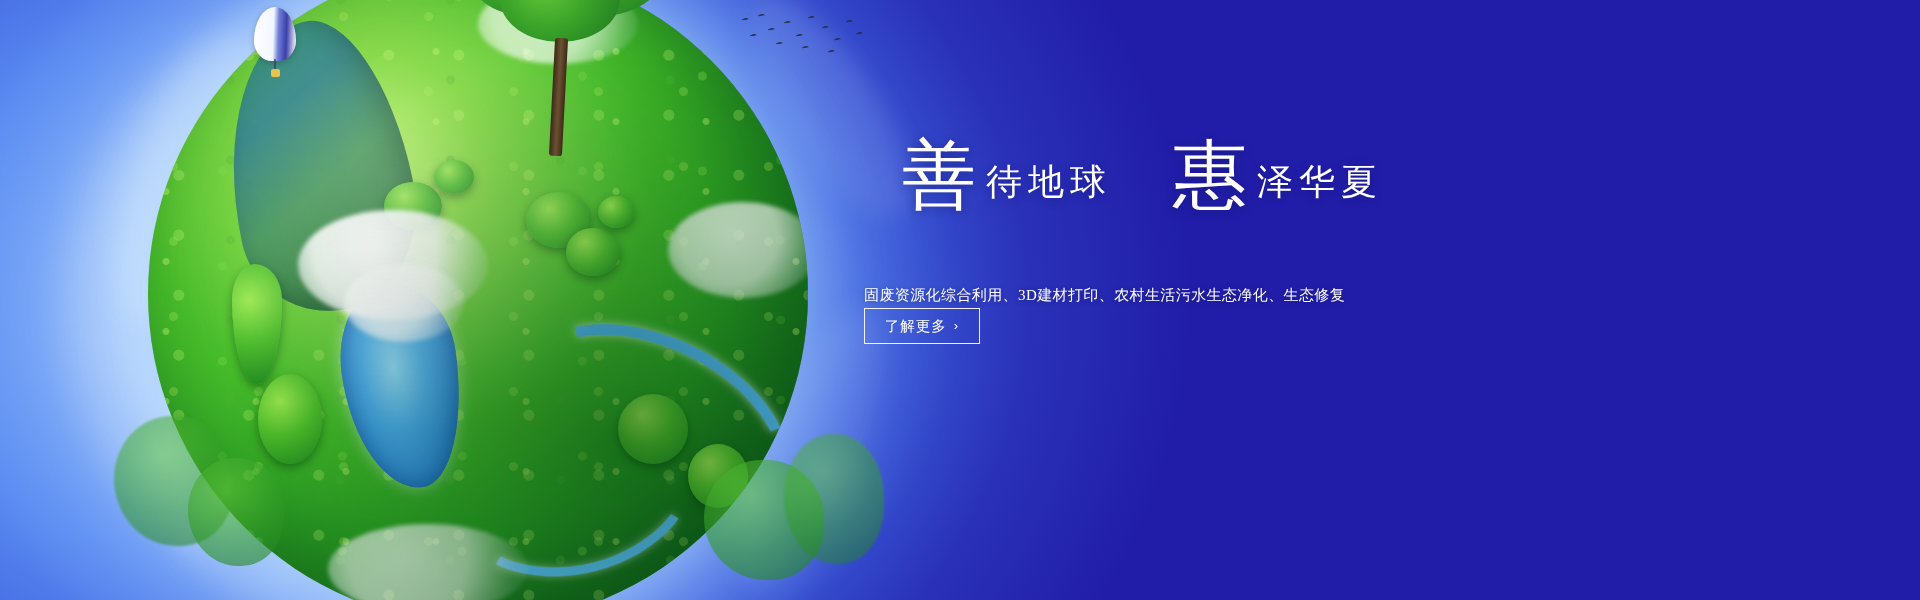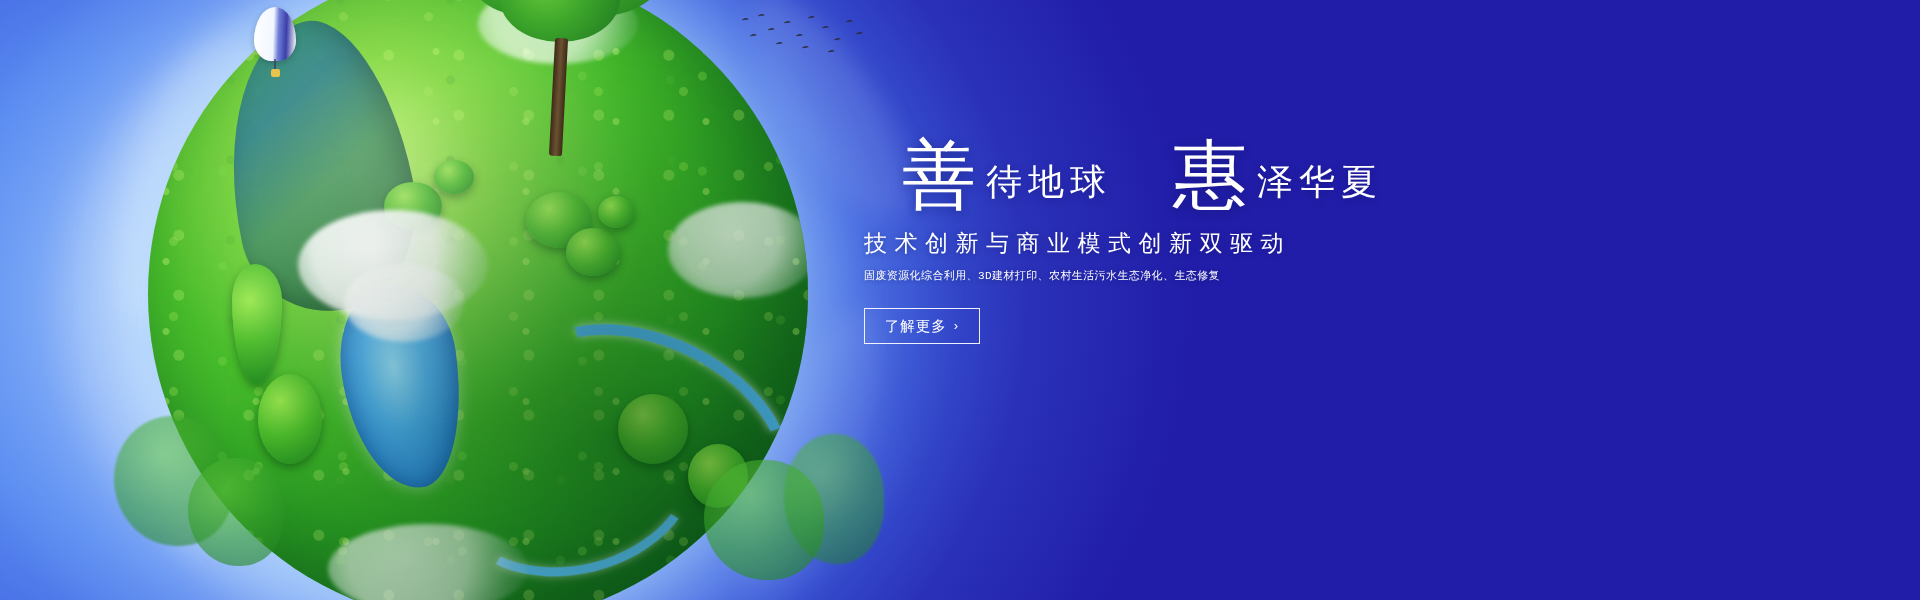--- a/index.html
+++ b/index.html
@@ -145,23 +145,23 @@
   .hl-gap{display:inline-block;width:52px;}
 
   .subtitle{
     position:absolute;left:2px;top:228px;
     color:#fff;font-size:23px;letter-spacing:7.5px;
     font-family:"Liberation Sans","DejaVu Sans",sans-serif;
     text-shadow:0 1px 6px rgba(10,20,90,.4);
     white-space:nowrap;
   }
   .desc{
-    position:absolute;left:2px;top:268px;
-    color:#fff;font-size:11px;letter-spacing:.4px;
-    font-family:Liberation Mono, monospace;
+    position:absolute;left:2px;top:286px;
+    color:#fff;font-size:15px;letter-spacing:.4px;
+    font-family:Liberation Serif, serif;
     text-shadow:0 1px 5px rgba(10,20,90,.4);
     white-space:nowrap;
   }
   .cta{
     position:absolute;left:2px;top:308px;
     width:116px;height:36px;
     border:1px solid rgba(255,255,255,.92);
     background:transparent;
     color:#fff;font-size:14.5px;letter-spacing:1px;
     font-family:"Liberation Sans","DejaVu Sans",sans-serif;
@@ -249,21 +249,20 @@
     <div class="headline">
       <span class="hl-group">
         <span class="hl-big">善</span><span class="hl-small">待地球</span>
       </span>
       <span class="hl-gap"></span>
       <span class="hl-group">
         <span class="hl-big">惠</span><span class="hl-small">泽华夏</span>
       </span>
     </div>
 
-    <div class="subtitle">技术创新与商业模式创新双驱动</div>
 
     <div class="desc">固废资源化综合利用、3D建材打印、农村生活污水生态净化、生态修复</div>
 
     <div class="cta">
       <span>了解更多</span>
       <span class="chev">›</span>
     </div>
 
   </div>
 </div>

